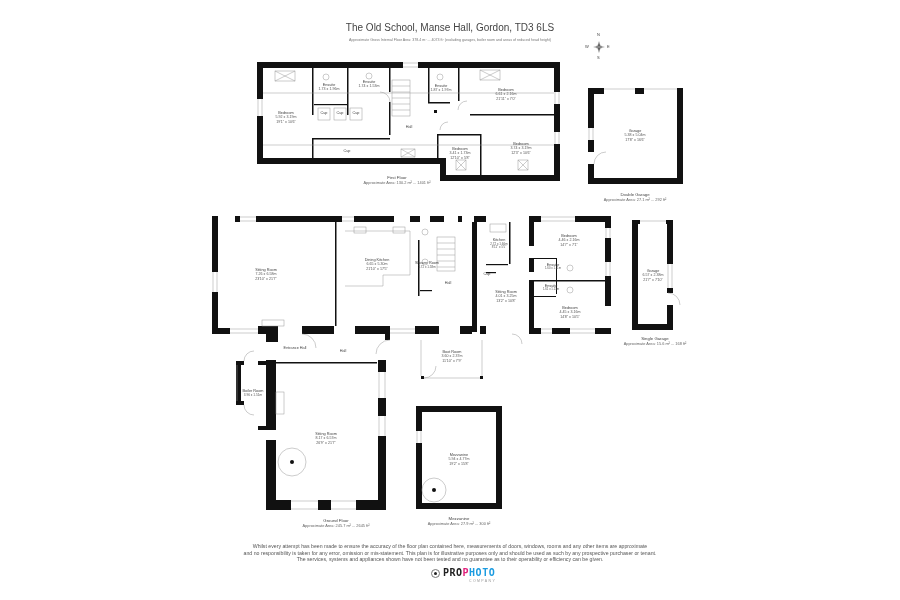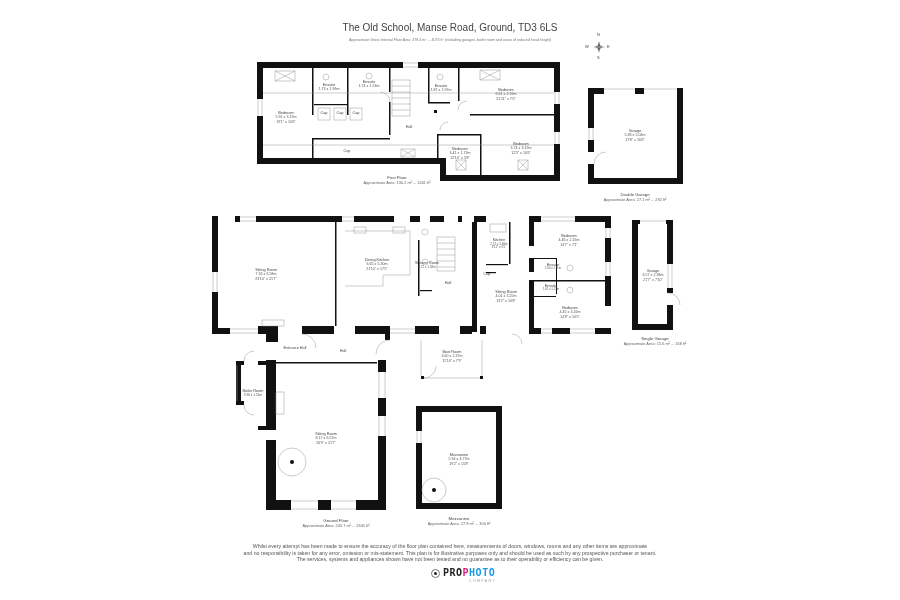--- a/index.html
+++ b/index.html
@@ -18,21 +18,21 @@
   .logo .cam{position:absolute;left:0;top:2px;width:9px;height:9px;border-radius:50%;border:1px solid #777;box-sizing:border-box;}
   .logo .cam:after{content:"";position:absolute;left:2px;top:2px;width:3px;height:3px;border-radius:50%;background:#222;}
   .logo .w1{position:absolute;left:12px;top:0px;font-family:"DejaVu Sans Mono",monospace;font-weight:bold;font-size:10px;letter-spacing:0.5px;color:#222;}
   .logo .w1 .p{color:#e0207a;}
   .logo .w1 .b{color:#1b9be0;}
   .logo .w2{position:absolute;left:38px;top:12px;font-size:3.5px;letter-spacing:1.4px;color:#999;}
 </style>
 </head>
 <body>
 
-<div class="title">The Old School, Manse Road, Ground, TD3 6LS</div>
+<div class="title">The Old School, Manse Hall, Gordon, TD3 6LS</div>
 <div class="subtitle">Approximate Gross Internal Floor Area: 378.4 m² ... 4073 ft² (excluding garages, boiler room and areas of reduced head height)</div>
 
 <div class="compass">
   <svg width="22" height="22" viewBox="0 0 22 22">
     <polygon points="11,5 12.3,11 11,17 9.7,11" fill="#555"></polygon>
     <polygon points="5,11 11,9.7 17,11 11,12.3" fill="#888"></polygon>
     <circle cx="11" cy="11" r="2.3" fill="none" stroke="#666" stroke-width="0.5"></circle>
   </svg>
   <span style="left:9px;top:-4px">N</span>
   <span style="left:19px;top:8px">E</span>

